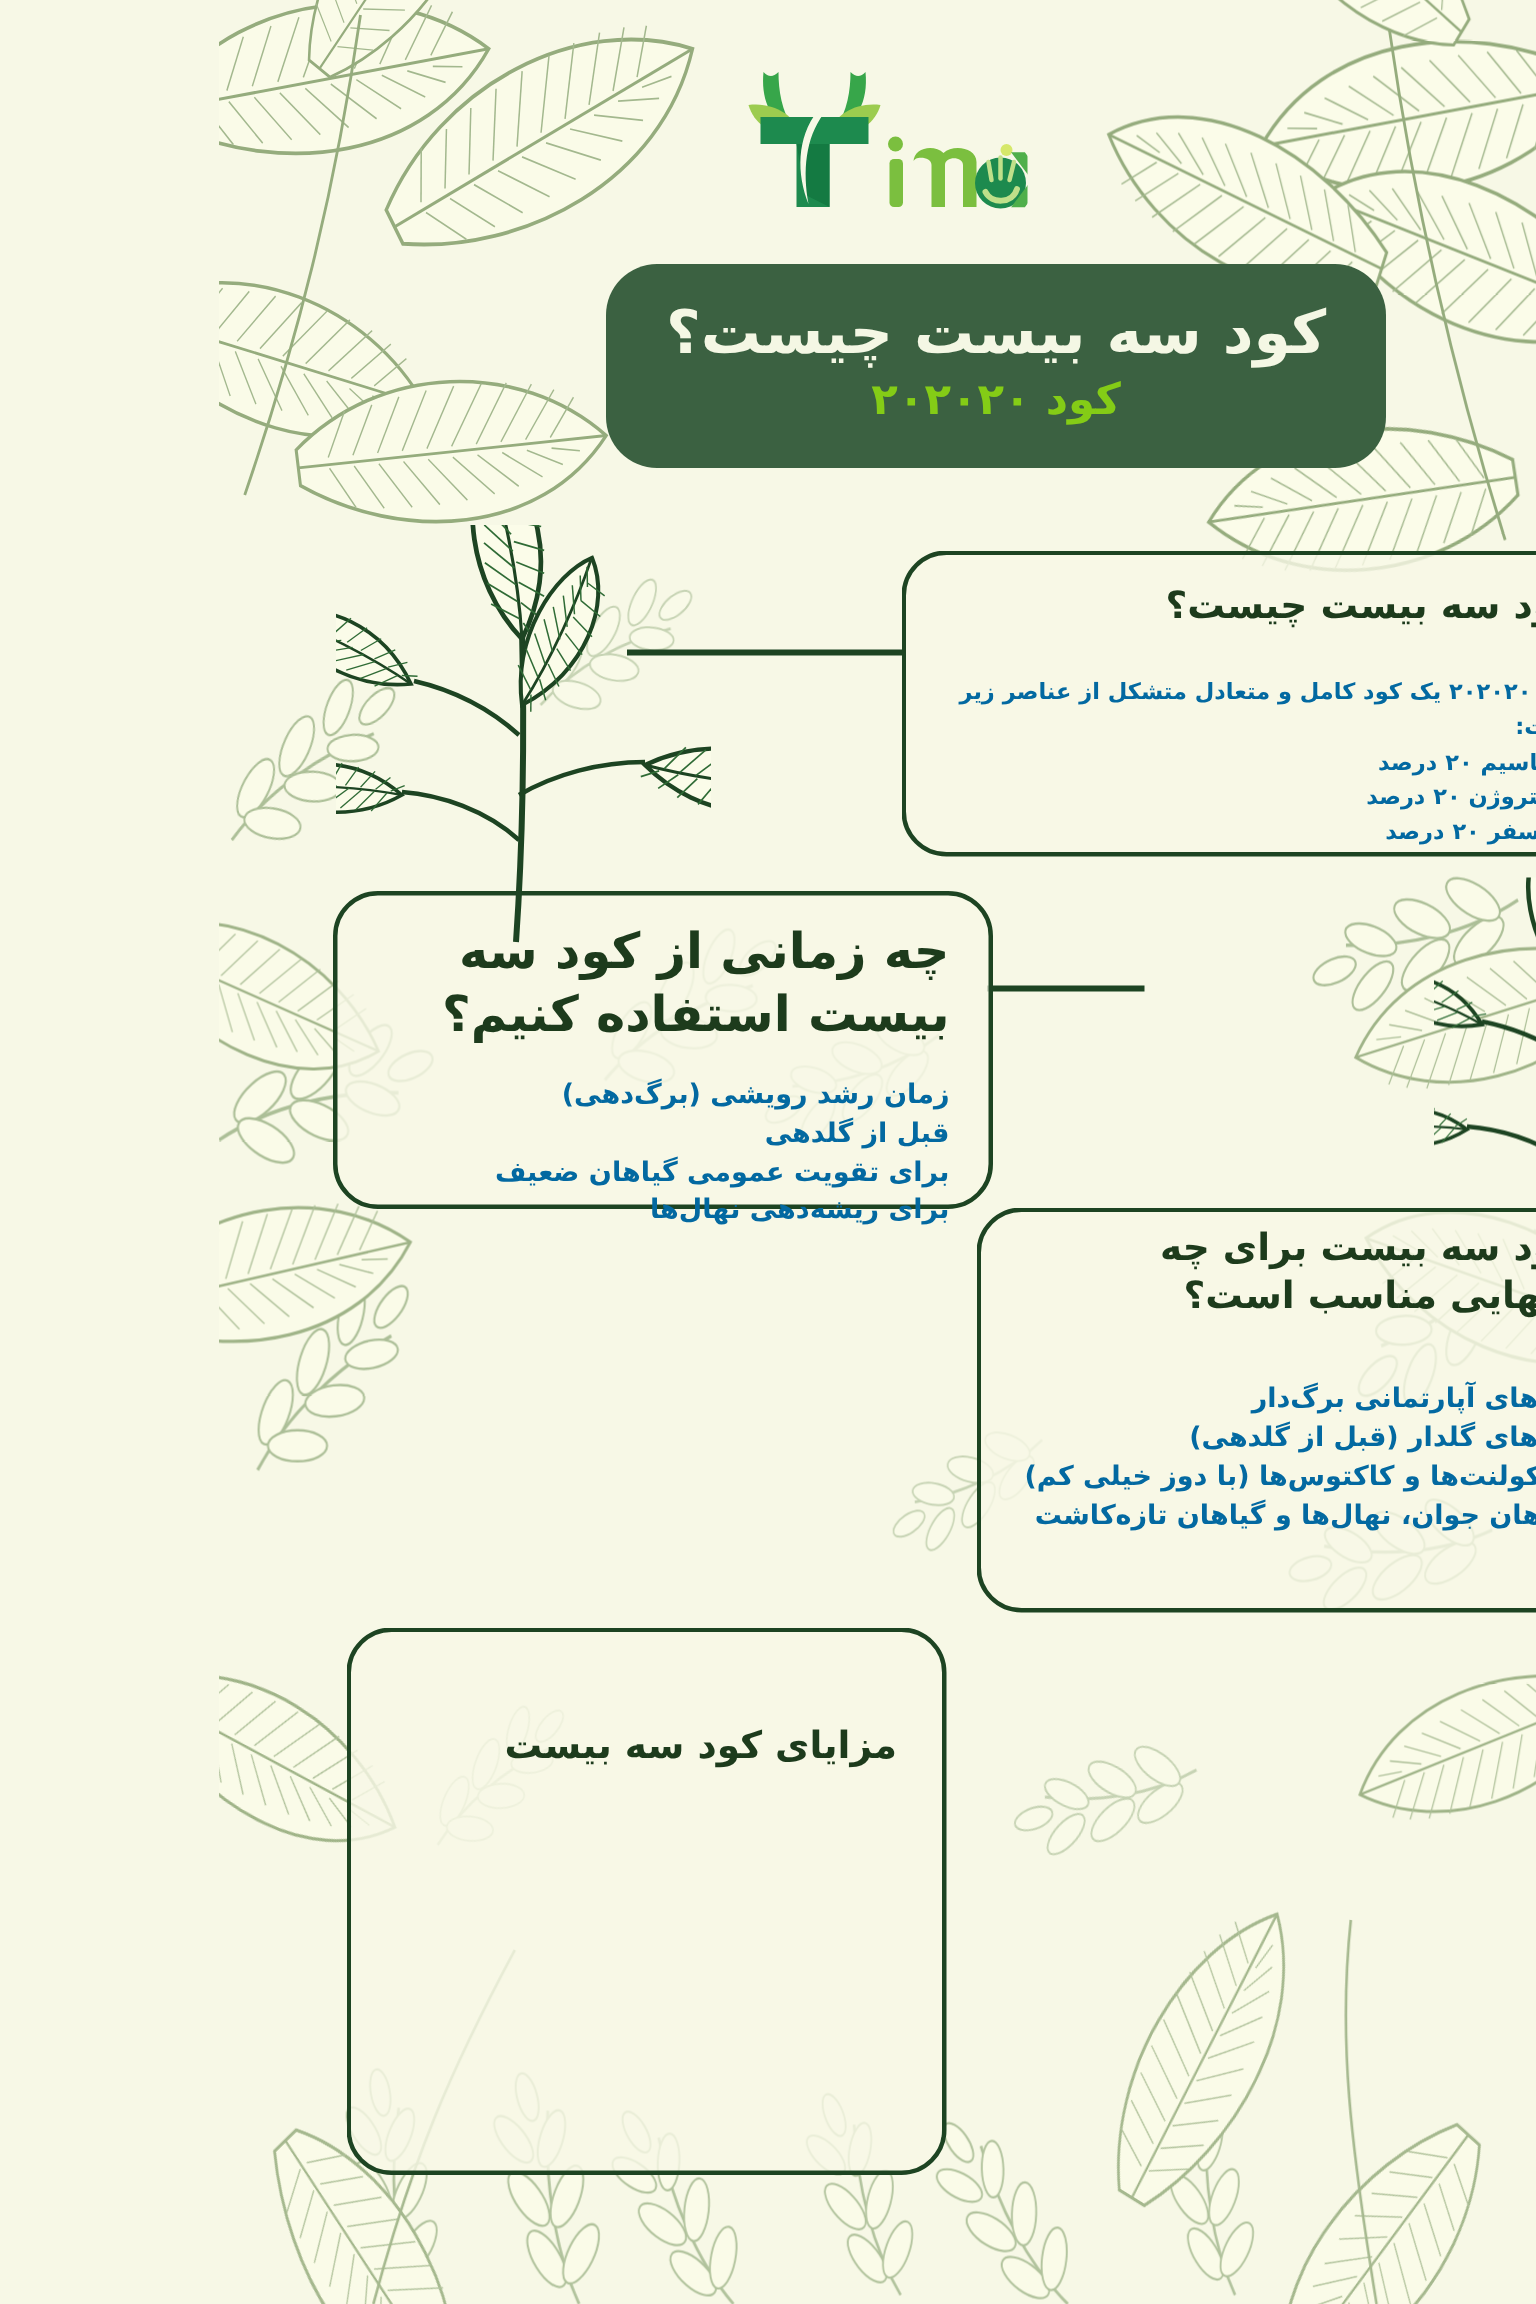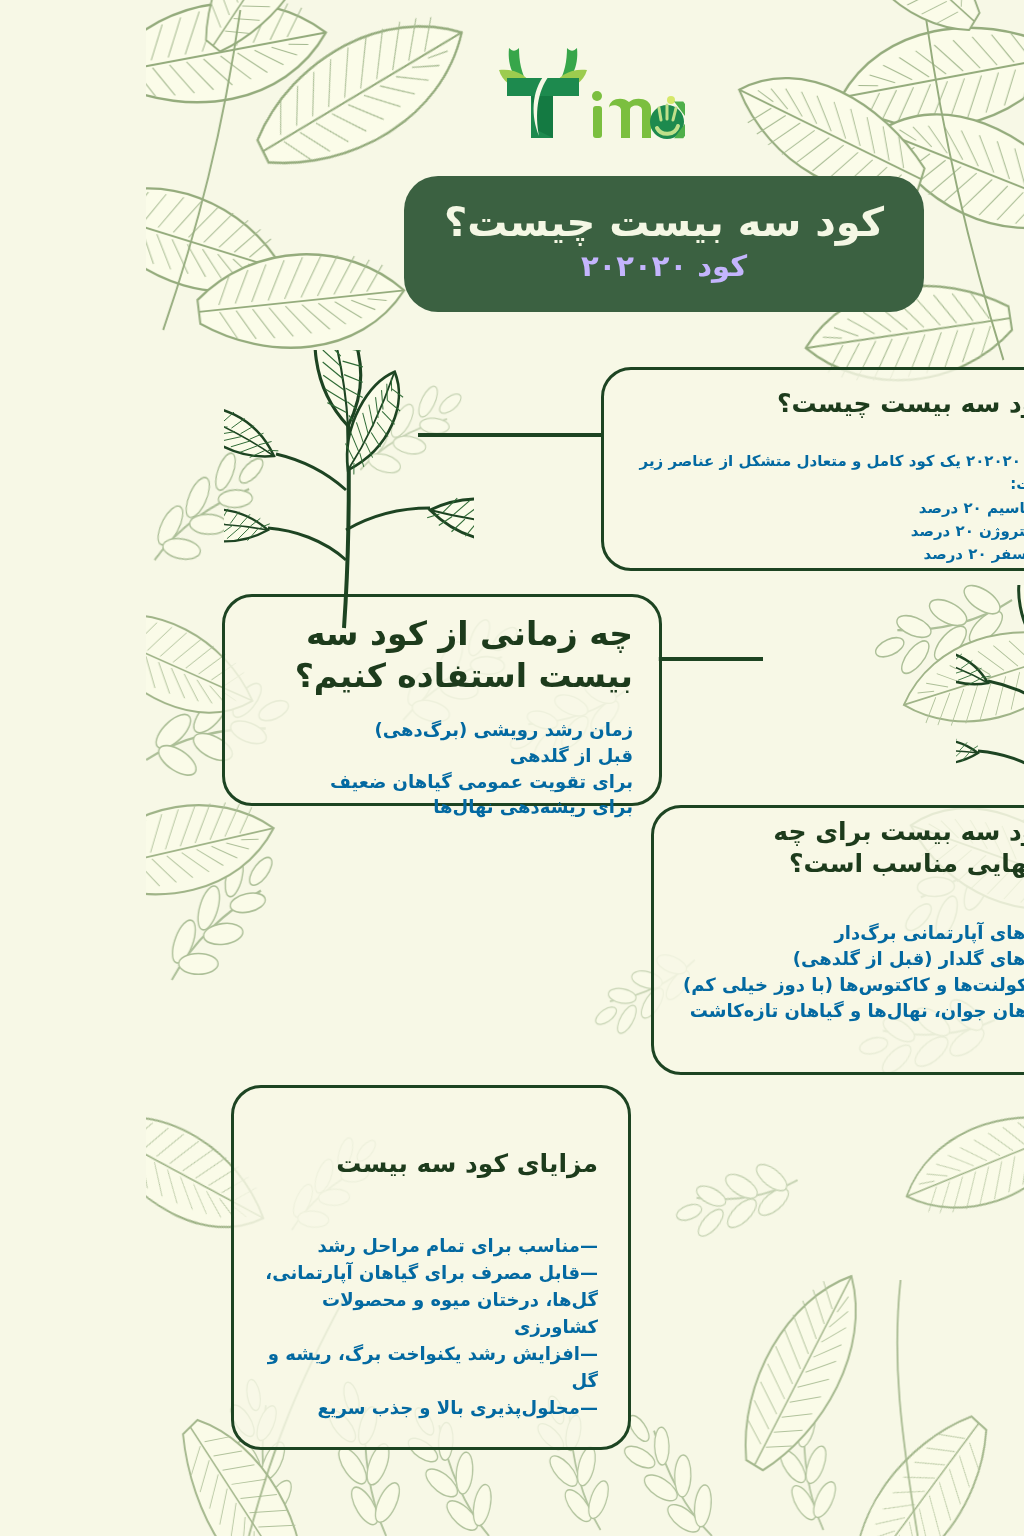--- a/index.html
+++ b/index.html
@@ -58,21 +58,21 @@
     color: #f4f7e4;
     font-size: 40px;
     font-weight: bold;
     line-height: 1.15;
     letter-spacing: 0px;
     text-align: center;
     direction: rtl;
     white-space: nowrap;
   }
   .title-sub {
-    color: #c4b5fd;
+    color: #84cc16;
     font-size: 29px;
     font-weight: bold;
     line-height: 1.2;
     text-align: left;
     direction: rtl;
     margin-top: 4px;
     white-space: nowrap;
   }
 
   
@@ -380,19 +380,15 @@
   <div class="card" id="card-3">
     <h2 class="card-title">کود سه بیست برای چه گلهایی مناسب است؟</h2>
     <p class="card-body">گل‌های آپارتمانی برگ‌دار
 گل‌های گلدار (قبل از گلدهی)
 ساکولنت‌ها و کاکتوس‌ها (با دوز خیلی کم)
 گیاهان جوان، نهال‌ها و گیاهان تازه‌کاشت</p>
   </div>
 
   <div class="card" id="card-4">
     <h2 class="card-title">مزایای کود سه بیست</h2>
-    <p class="card-body">—مناسب برای تمام مراحل رشد
-—قابل مصرف برای گیاهان آپارتمانی، گل‌ها، درختان میوه و محصولات کشاورزی
-—افزایش رشد یکنواخت برگ، ریشه و گل
-—محلول‌پذیری بالا و جذب سریع</p>
   </div>
 
 </div>
 
 </body></html>

